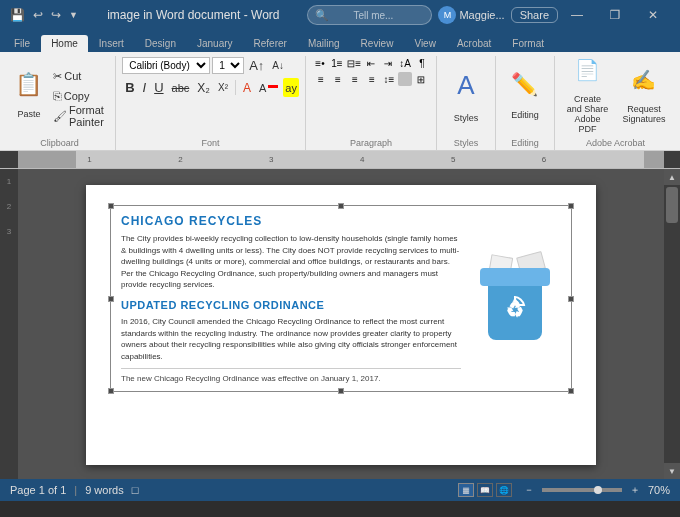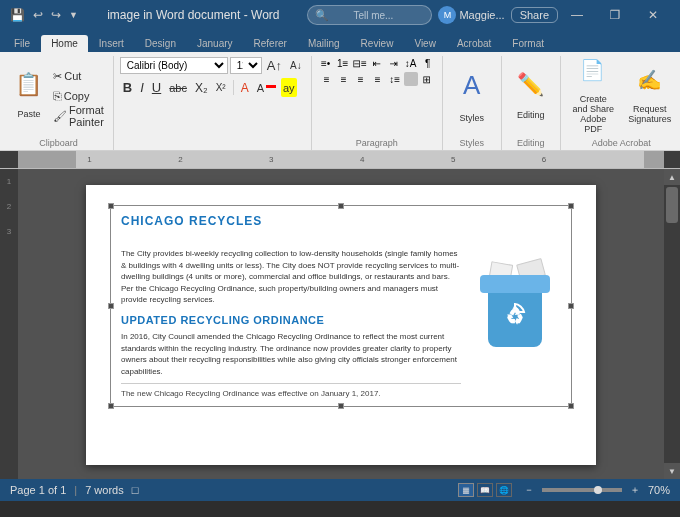--- a/index.html
+++ b/index.html
@@ -99,21 +99,21 @@
       color: #333;
       height: 19px;
     }
     .fselect {
       font-size: 10px;
       border: 1px solid #bbb;
       background: white;
       padding: 1px 2px;
       cursor: pointer;
     }
-    .fselect-font { width: 108px; }
+    .fselect-font { width: 88px; }
     .fselect-size { width: 32px; }
 
     .separator { width: 1px; background: #d0d0d0; margin: 2px 2px; align-self: stretch; }
 
     
     .para-icons { display: flex; gap: 1px; }
     .pi { width: 16px; height: 14px; display: flex; align-items: center; justify-content: center; font-size: 10px; cursor: pointer; border-radius: 2px; }
   </style>
 </head>
 <body>
@@ -204,20 +204,21 @@
         <span class="rbtn-small" style="text-decoration:underline;font-size:13px;">U</span>
         <span class="rbtn-small" style="text-decoration:line-through;font-size:11px;">abc</span>
         <span class="rbtn-small" style="font-size:12px;">X₂</span>
         <span class="rbtn-small" style="font-size:10px;">X²</span>
         <span class="separator"></span>
         <span class="rbtn-small" style="font-size:12px;color:#e04020;">A</span>
         <span class="rbtn-small" style="font-size:11px;">A<span style="display:block;width:10px;height:3px;background:#ff0000;margin-top:-2px;"></span></span>
         <span class="rbtn-small" style="font-size:11px;background:#ffff00;padding:0 2px;">ay</span>
       </div>
     </div>
+    <div class="rgroup-name">Font</div>
   </div>
 
   <div class="rgroup">
     <div class="rgroup-body" style="flex-direction:column;gap:2px;">
       <div class="para-icons">
         <span class="pi">≡•</span>
         <span class="pi">1≡</span>
         <span class="pi">⊟≡</span>
         <span class="pi">⇤</span>
         <span class="pi">⇥</span>
@@ -309,21 +310,21 @@
           <div style="position:absolute;top:-3px;left:-3px;width:6px;height:6px;background:#4a4a4a;border:1px solid #999;"></div>
           <div style="position:absolute;top:-3px;left:calc(50% - 3px);width:6px;height:6px;background:#4a4a4a;border:1px solid #999;"></div>
           <div style="position:absolute;top:-3px;right:-3px;width:6px;height:6px;background:#4a4a4a;border:1px solid #999;"></div>
           <div style="position:absolute;top:calc(50% - 3px);left:-3px;width:6px;height:6px;background:#4a4a4a;border:1px solid #999;"></div>
           <div style="position:absolute;top:calc(50% - 3px);right:-3px;width:6px;height:6px;background:#4a4a4a;border:1px solid #999;"></div>
           <div style="position:absolute;bottom:-3px;left:-3px;width:6px;height:6px;background:#4a4a4a;border:1px solid #999;"></div>
           <div style="position:absolute;bottom:-3px;left:calc(50% - 3px);width:6px;height:6px;background:#4a4a4a;border:1px solid #999;"></div>
           <div style="position:absolute;bottom:-3px;right:-3px;width:6px;height:6px;background:#4a4a4a;border:1px solid #999;"></div>
 
           <div style="flex:1;">
-            <div style="font-size:12px;color:#1a75bc;font-weight:bold;letter-spacing:1px;text-transform:uppercase;margin-bottom:20px;">CHICAGO RECYCLES</div>
+            <div style="font-size:12px;color:#1a75bc;font-weight:bold;letter-spacing:1px;text-transform:uppercase;margin-bottom:5px;">CHICAGO RECYCLES</div>
             <div style="font-size:8px;color:#333;line-height:1.45;margin-bottom:8px;">The City provides bi-weekly recycling collection to low-density households (single family homes &amp; buildings with 4 dwelling units or less).  The City does NOT provide recycling services to multi-dwelling buildings (4 units or more), commercial and office buildings, or restaurants and bars. Per the Chicago Recycling Ordinance, such property/building owners and managers must provide recycling services.</div>
             <div style="font-size:11px;color:#1a75bc;font-weight:bold;letter-spacing:0.5px;text-transform:uppercase;margin-bottom:5px;">UPDATED RECYCLING ORDINANCE</div>
             <div style="font-size:8px;color:#333;line-height:1.45;">In 2016, City Council amended the Chicago Recycling Ordinance to reflect the most current standards within the recycling industry. The ordinance now provides greater clarity to property owners about their recycling responsibilities while also giving city officials stronger enforcement capabilities.</div>
             <div style="font-size:8px;color:#444;border-top:1px solid #ccc;padding-top:5px;margin-top:6px;">The new Chicago Recycling Ordinance was effective on January 1, 2017.</div>
           </div>
 
           <div style="width:90px;min-width:90px;display:flex;align-items:center;justify-content:center;padding-top:4px;">
             <div style="position:relative;width:72px;height:82px;">
 
               <div style="position:absolute;top:-6px;right:8px;width:26px;height:18px;background:#e8e8e8;border:1px solid #ccc;transform:rotate(-15deg);border-radius:1px;z-index:2;"></div>
@@ -351,21 +352,21 @@
     <div style="flex:1;background:#3c3c3c;position:relative;">
       <div style="width:12px;height:36px;background:#6a6a6a;border-radius:3px;margin:2px auto;"></div>
     </div>
     <div style="width:16px;height:16px;background:#555;display:flex;align-items:center;justify-content:center;color:#ccc;font-size:8px;cursor:pointer;">▼</div>
   </div>
 </div>
 
 <div style="background:#1f4e79;height:22px;display:flex;align-items:center;padding:0 10px;color:#ddd;font-size:11px;">
   <span>Page 1 of 1</span>
   <span style="margin:0 8px;color:#888;">|</span>
-  <span>7 words</span>
+  <span>9 words</span>
   <span style="margin-left:8px;">□</span>
   <div style="margin-left:auto;display:flex;align-items:center;gap:8px;">
     <div style="display:flex;gap:3px;">
       <span style="width:16px;height:14px;border:1px solid #888;background:#2a6098;display:inline-flex;align-items:center;justify-content:center;font-size:8px;cursor:pointer;">▦</span>
       <span style="width:16px;height:14px;border:1px solid #666;display:inline-flex;align-items:center;justify-content:center;font-size:8px;cursor:pointer;">📖</span>
       <span style="width:16px;height:14px;border:1px solid #666;display:inline-flex;align-items:center;justify-content:center;font-size:8px;cursor:pointer;">🌐</span>
     </div>
     <span style="font-size:10px;margin-left:4px;">－</span>
     <div style="width:80px;height:4px;background:#888;position:relative;cursor:pointer;">
       <div style="width:8px;height:8px;background:#ddd;border-radius:50%;position:absolute;top:-2px;left:65%;"></div>

